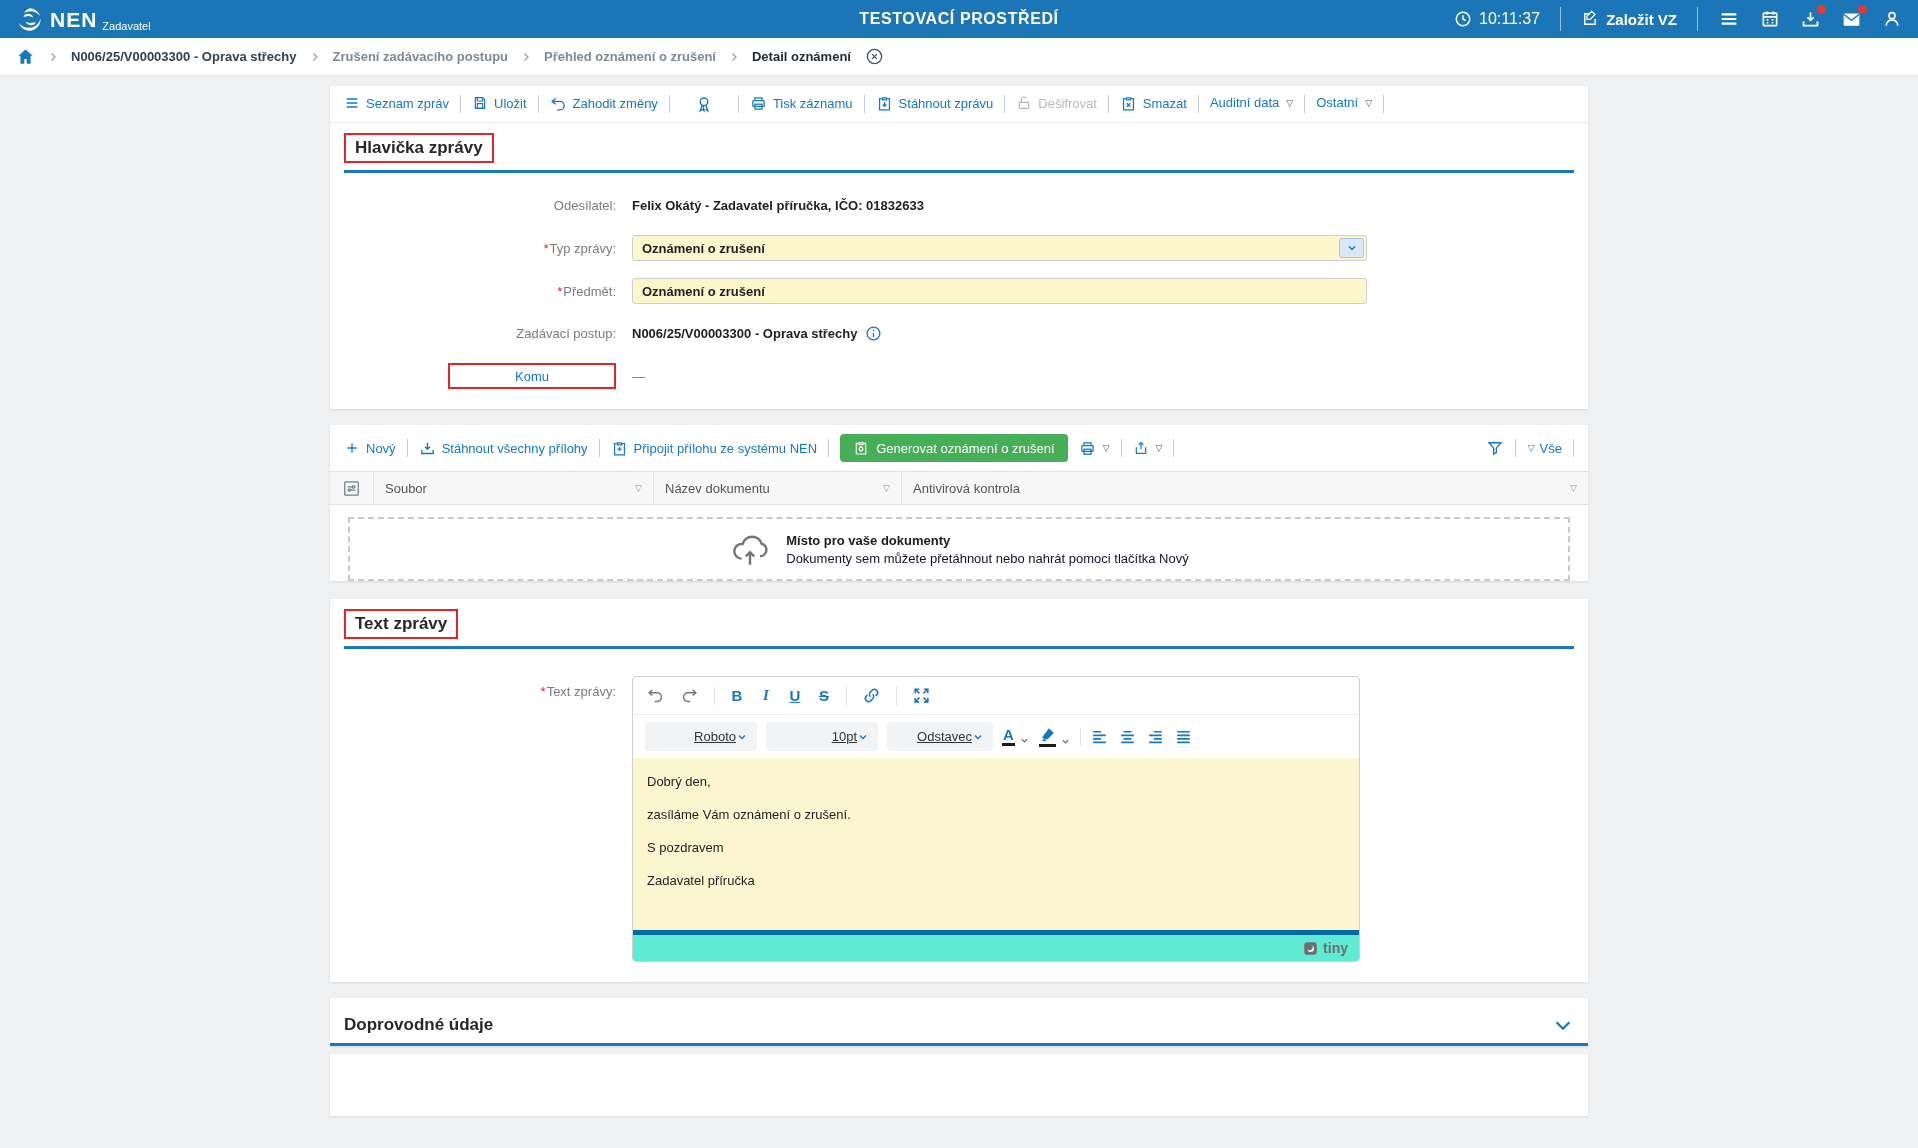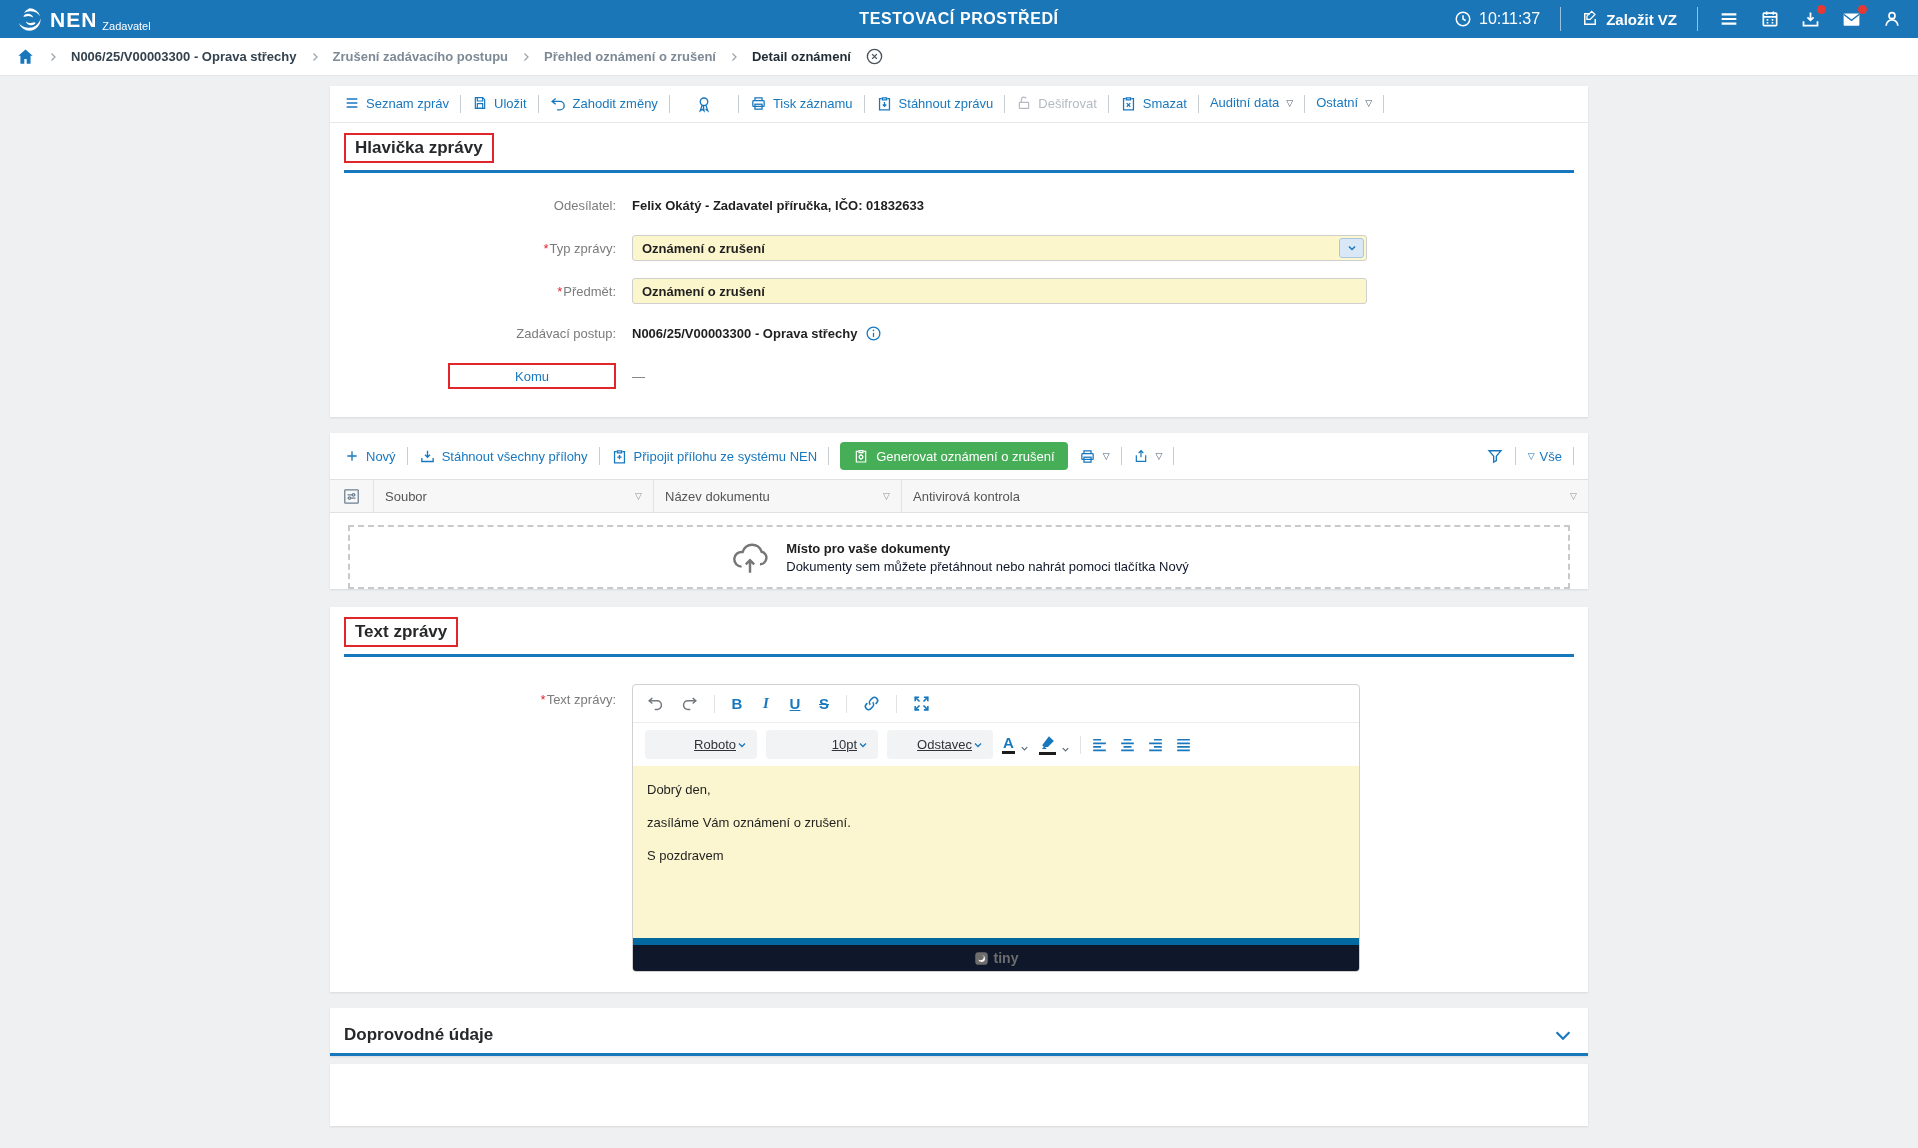--- a/index.html
+++ b/index.html
@@ -60,21 +60,21 @@
   
   .toolbar { display:flex; align-items:flex-start; gap:11px; padding:9px 14px; }
   .tbtn { display:flex; align-items:center; gap:6px; color:#1878be; cursor:pointer; white-space:nowrap; }
   .tbtn.disabled { color:#b4bac0; cursor:default; }
   .tsep { width:1px; height:18px; background:#c9ced3; flex:none; }
   .caret { font-size:9px; color:#44566b; margin-left:1px; }
 
   
   .form { padding:20px 14px 18px; }
   .frow { display:flex; align-items:center; margin-bottom:17px; min-height:25px; }
-  .frow:last-child { margin-bottom:10px; }
+  .frow:last-child { margin-bottom:2px; }
   .flabel { width:288px; flex:none; text-align:right; color:#7b7b7b; padding-right:16px; }
   .req { color:#e0262b; margin-right:1px; }
   .fvalue { font-weight:bold; color:#1f1f1f; display:flex; align-items:center; gap:7px; }
   .dash { color:#777; font-weight:normal; }
 
   .select-fake {
     position:relative; width:735px; height:26px;
     background:#fcf6cd; border:1px solid #cfcfcf; border-radius:3px;
     display:flex; align-items:center; padding:0 32px 0 9px;
     font-weight:bold; color:#1f1f1f; cursor:pointer;
@@ -138,22 +138,22 @@
     color:#2f3338; cursor:pointer;text-decoration:underline;
   }
   .ms-font { width:112px; } .ms-size { width:112px; } .ms-block { width:106px; }
   .color-btn { display:flex; align-items:flex-end; gap:4px; cursor:pointer; }
   .ab { font-size:15px; font-weight:bold; color:#1878be; border-bottom:3px solid #1c1c1c; line-height:1.1; padding:0 1px; }
   .pen-under { border-bottom:3px solid #1c1c1c; padding-bottom:1px; }
   .chev-sm { color:#5c6b7a; }
   .ed-content { background:#fbf6cf; padding:16px 14px 6px; min-height:172px; }
   .ed-content p { margin:0 0 18px; color:#1f1f1f; }
   .ed-foot {
-    display:flex; justify-content:center; align-items:center; gap:5px;
-    padding:5px 11px; border-top:7px solid #0369a1; background:#0f172a;
+    display:flex; justify-content:flex-end; align-items:center; gap:5px;
+    padding:5px 11px; border-top:5px solid #0369a1; background:#5eead4;
   }
   .tiny-word { font-weight:bold; color:#6d6d6d; font-size:14px; }
 
   
   .collapse-head { display:flex; align-items:center; padding:13px 14px 0; }
   .collapse-chevron { margin-left:auto; color:#1878be; cursor:pointer; }
   .empty-card { height:62px; }
 </style>
 </head>
 <body>
@@ -629,20 +629,21 @@
             <svg width="19" height="19" viewBox="0 0 24 24" fill="none" stroke="currentColor" stroke-width="2.1">
                 <path d="M4 6h16M4 10.5h16M4 15h16M4 19.5h16"></path>
               </svg>
           </span>
         </div>
 
         <div class="ed-content">
           <p>Dobrý den,</p>
           <p>zasíláme Vám oznámení o zrušení.</p>
           <p>S pozdravem</p>
+          <p>Zadavatel příručka</p>
         </div>
 
         <div class="ed-foot">
           <span>
             <svg width="15" height="15" viewBox="0 0 24 24">
                 <rect x="2" y="2" width="20" height="20" rx="5" fill="#6d6d6d"></rect>
                 <path d="M12 6.5a5.5 5.5 0 1 1-5.2 7.2 5.5 5.5 0 0 0 8.9-4.3c0-1-.3-2-.9-2.9z" fill="#fff"></path>
               </svg>
           </span>
           <span class="tiny-word">tiny</span>

